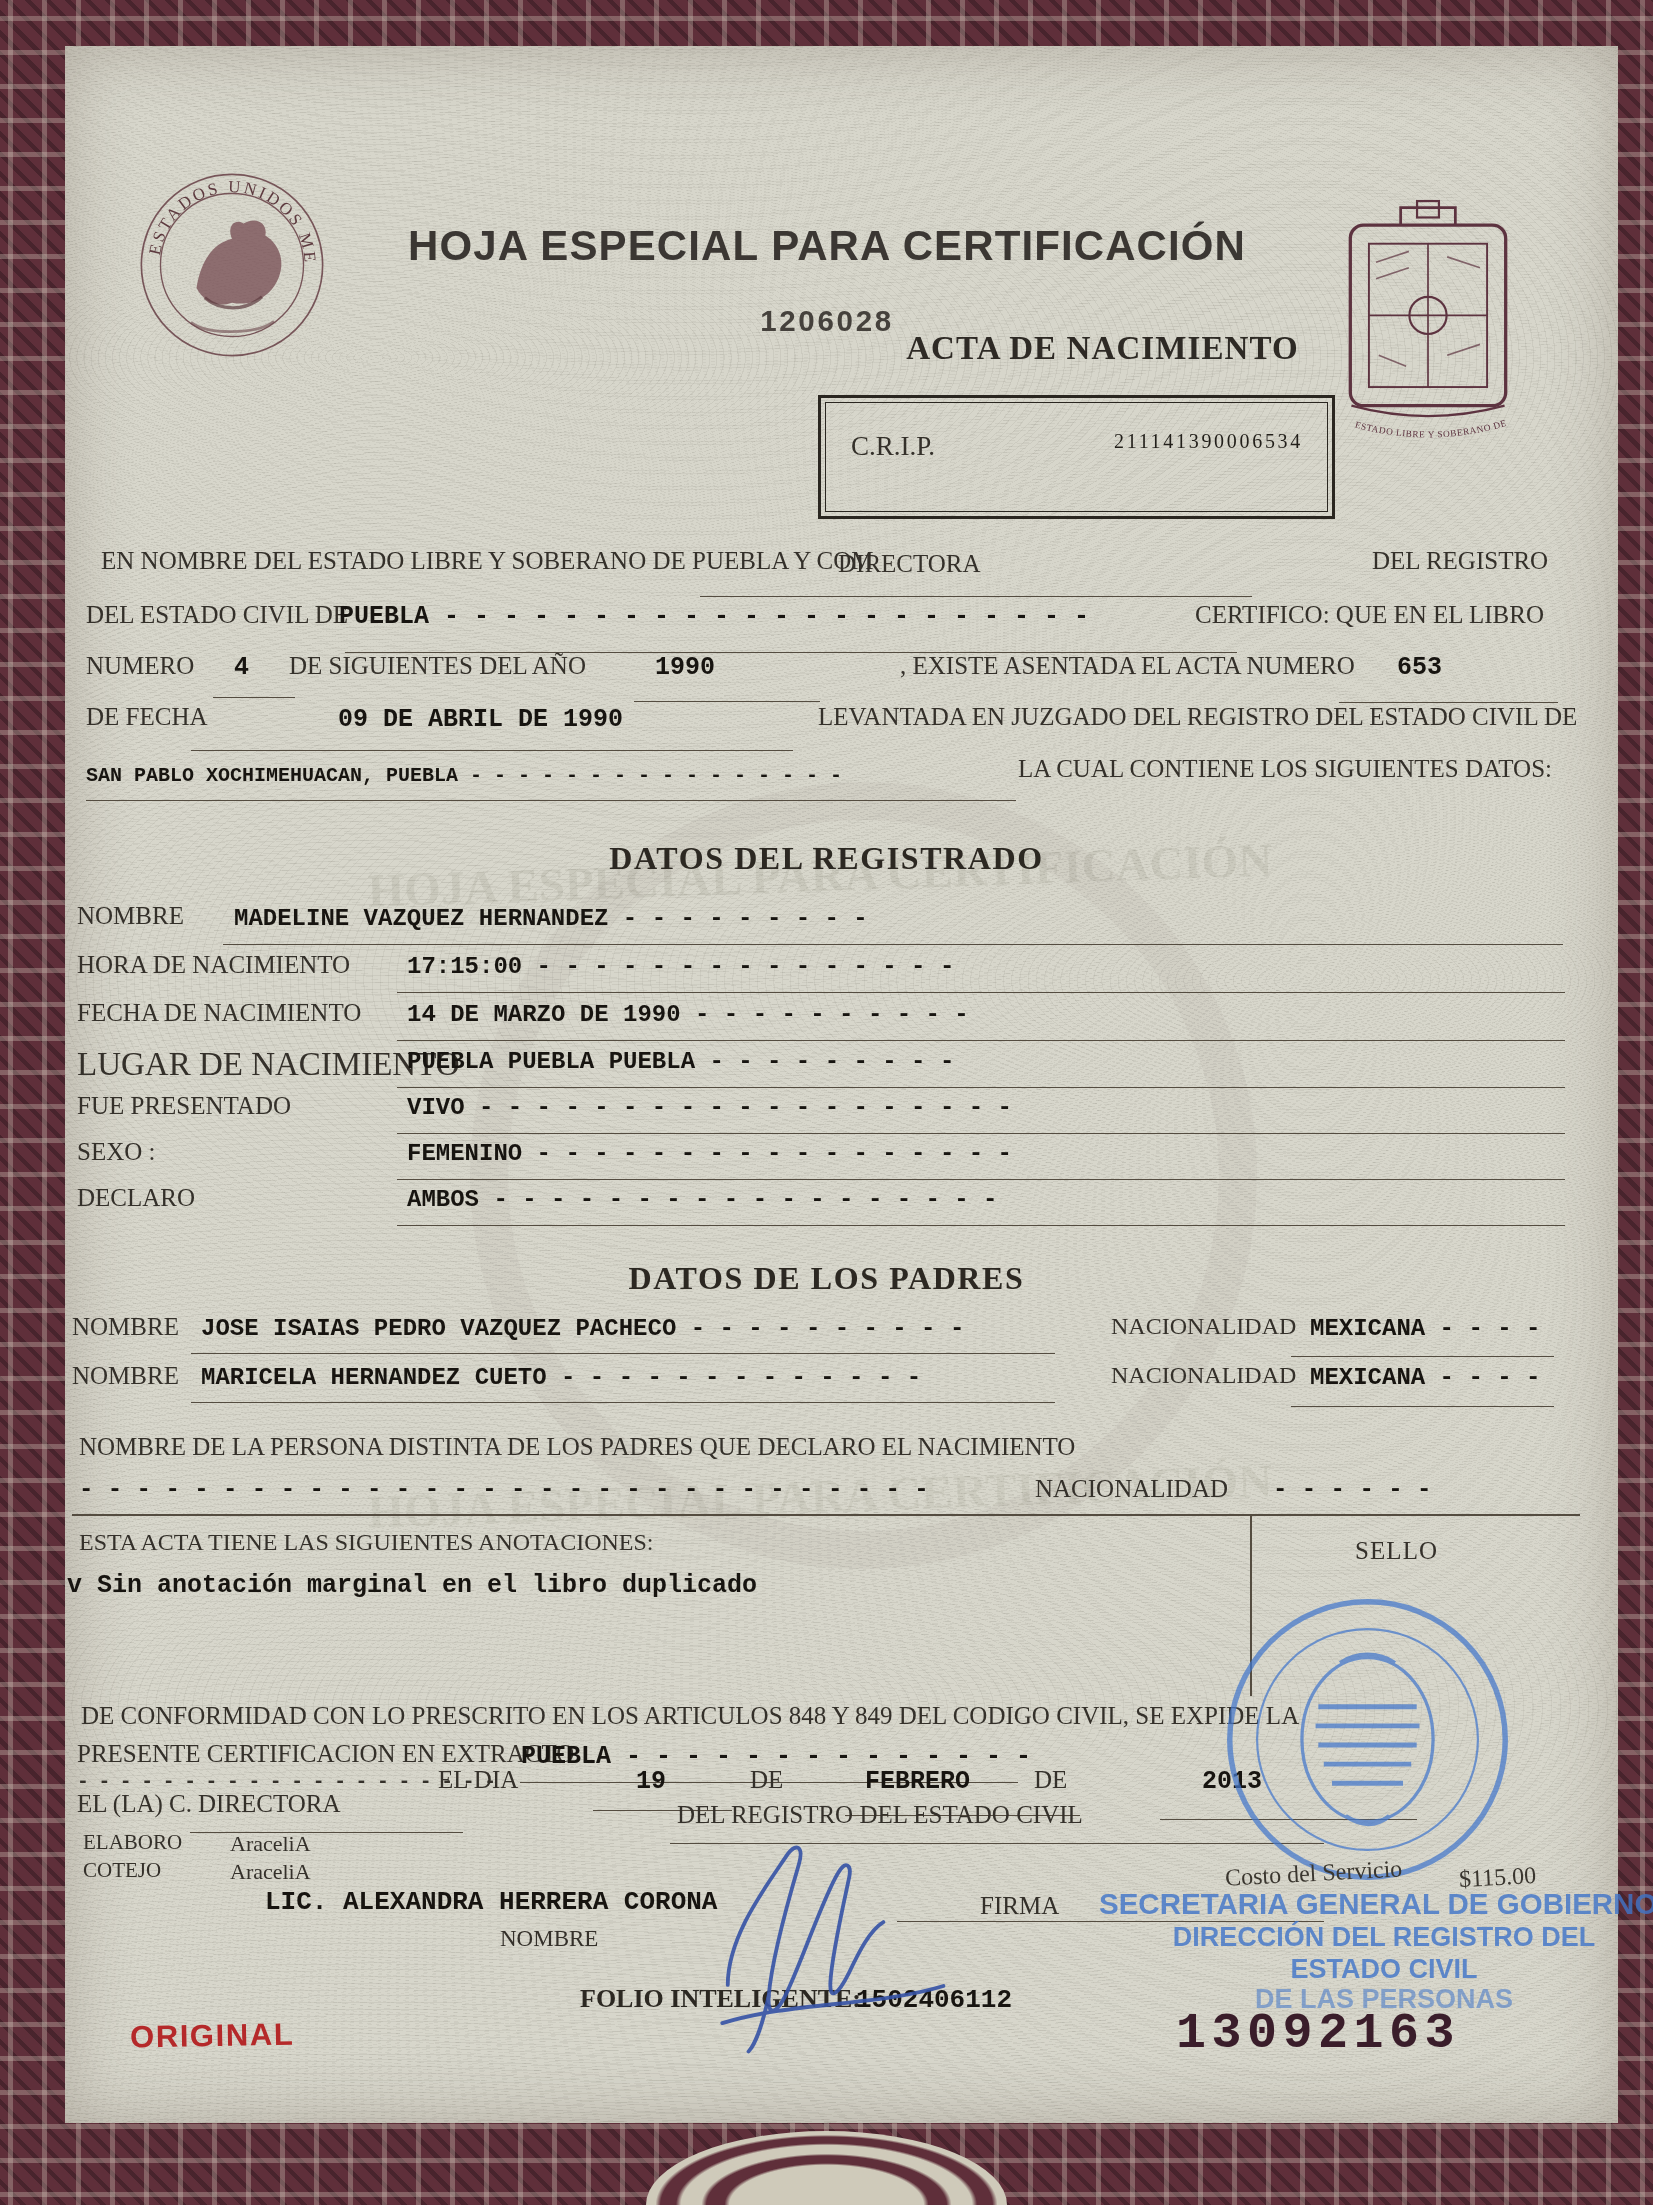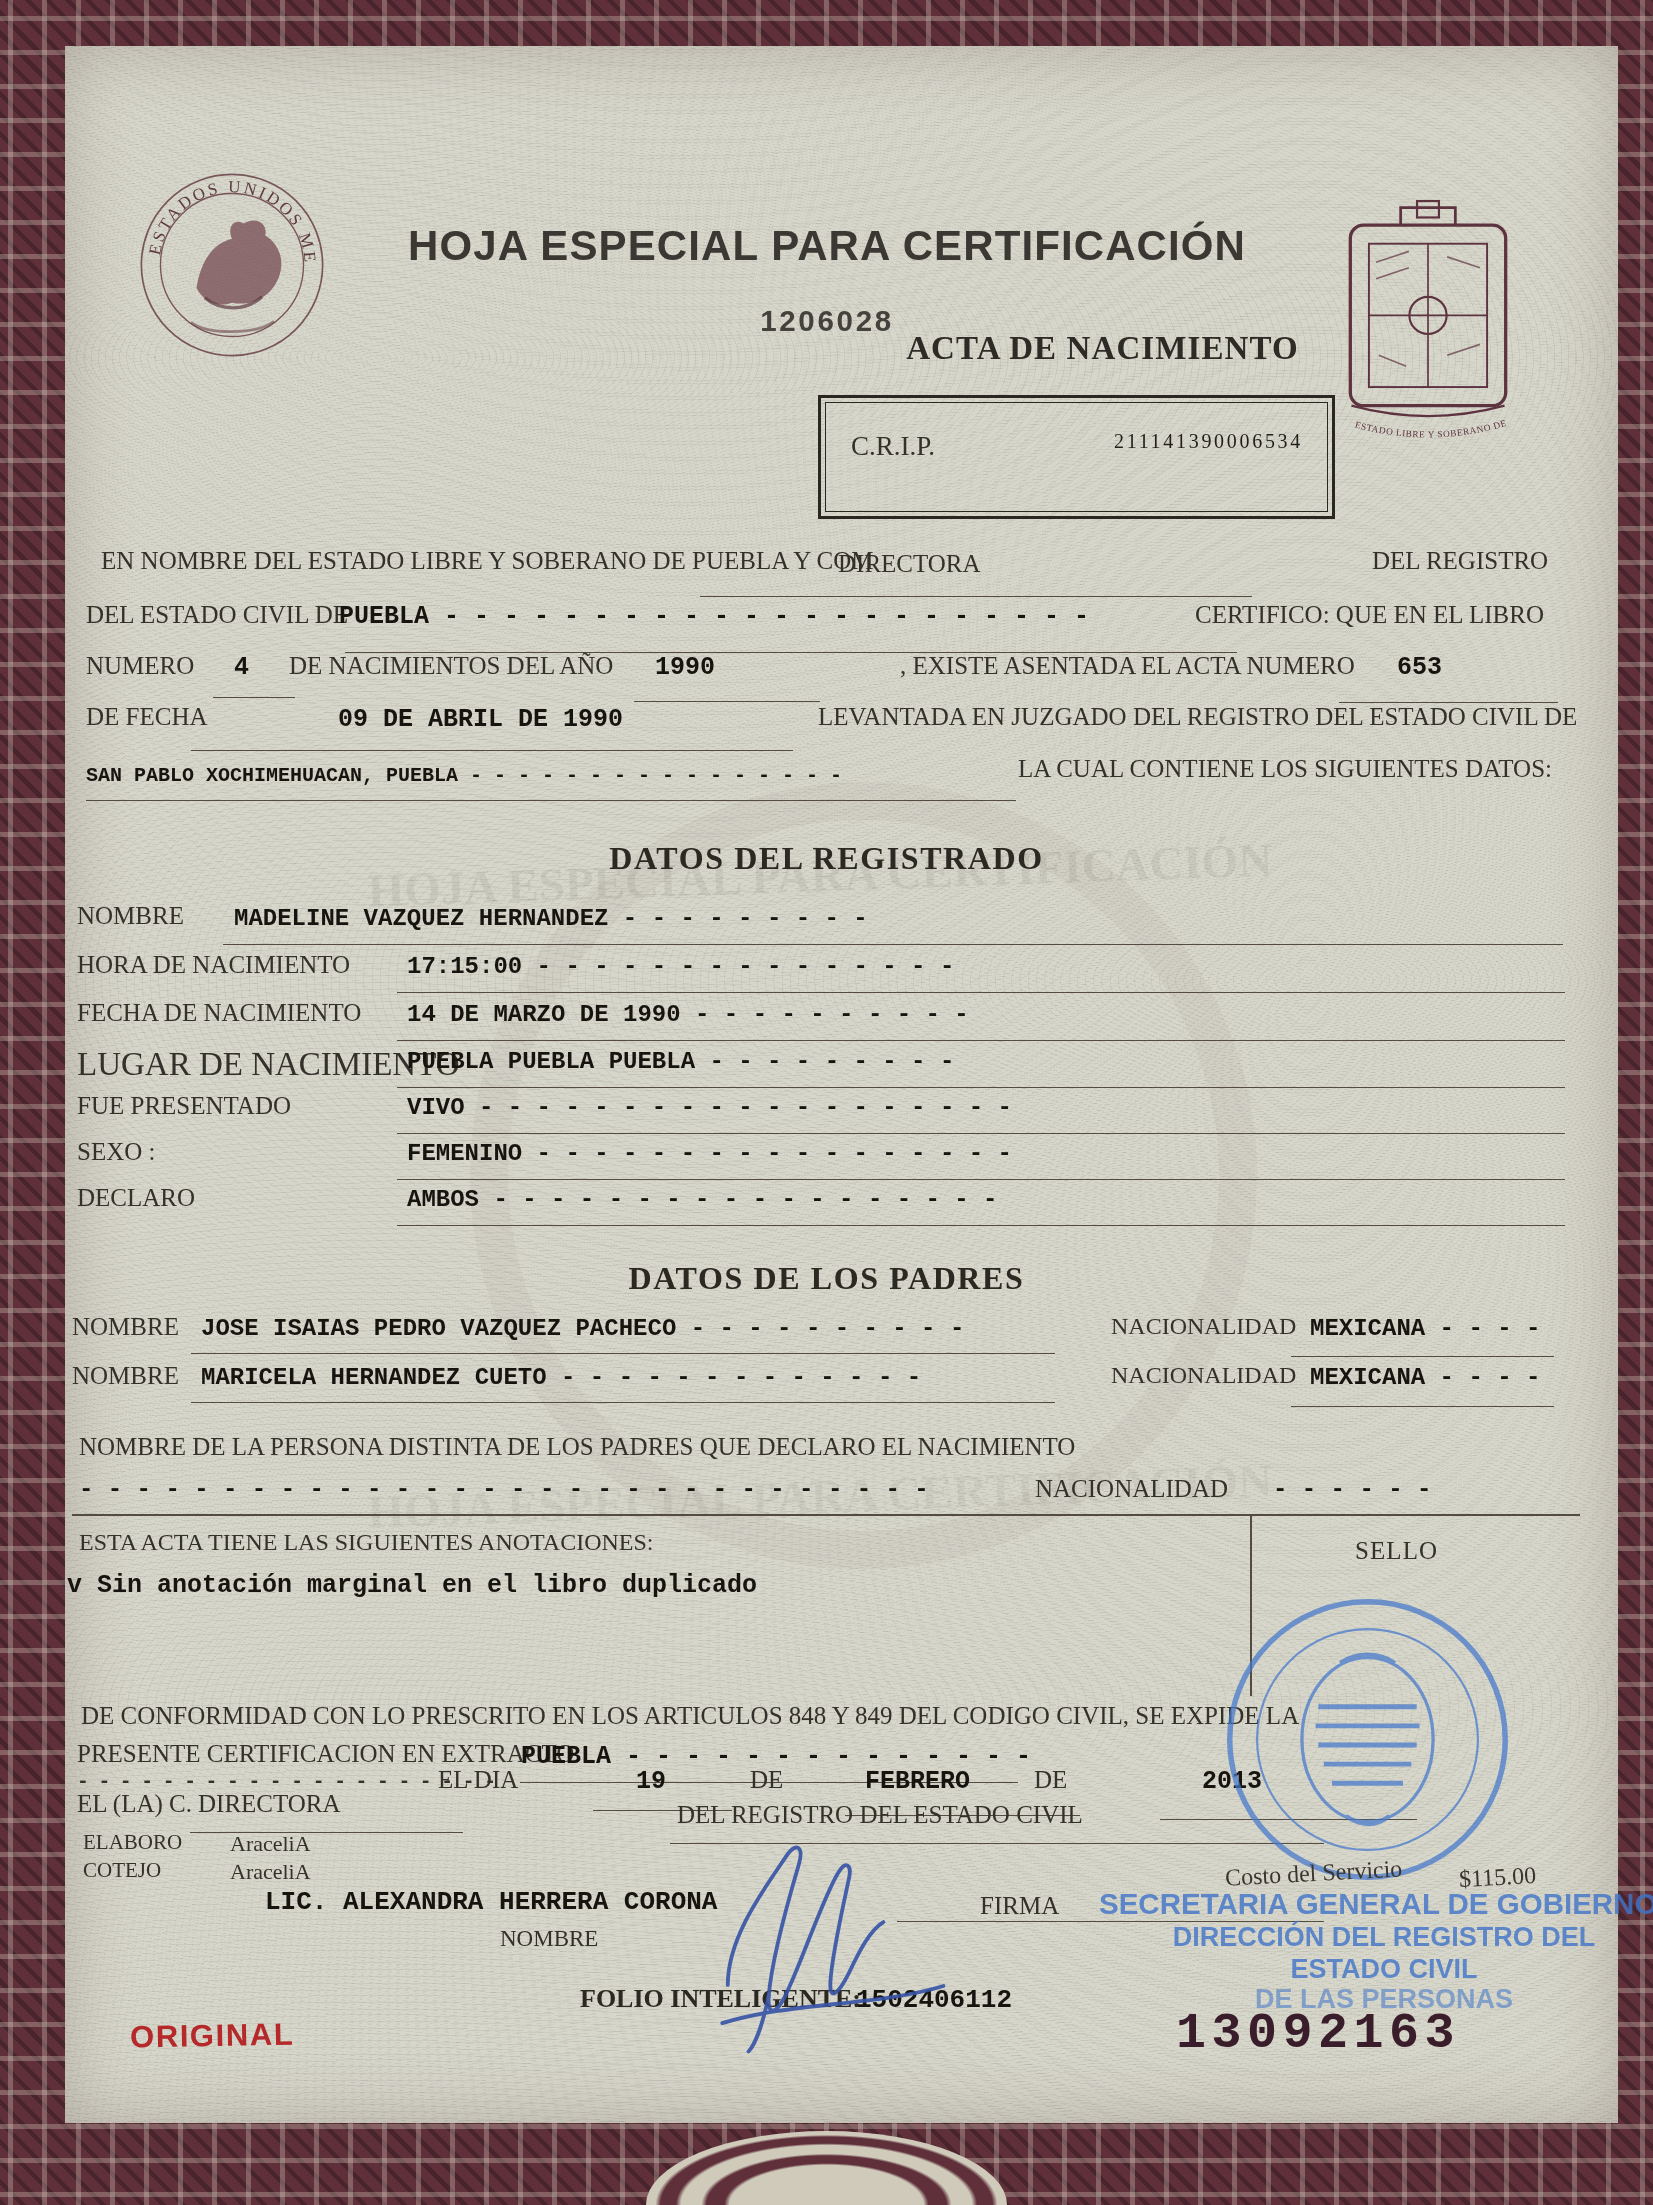--- a/index.html
+++ b/index.html
@@ -85,21 +85,21 @@
   <div class="t serif" style="left:1372px;top:547px;font-size:25px;">DEL REGISTRO</div>
   <div class="ln" style="left:700px;top:596px;width:552px;height:1.1px;"></div>
 
   <div class="t serif" style="left:86px;top:601px;font-size:25px;">DEL ESTADO CIVIL DE</div>
   <div class="t mono" style="left:339px;top:603px;font-size:25px;">PUEBLA - - - - - - - - - - - - - - - - - - - - - -</div>
   <div class="t serif" style="left:1195px;top:601px;font-size:25px;">CERTIFICO: QUE EN EL LIBRO</div>
   <div class="ln" style="left:345px;top:652px;width:892px;height:1.1px;"></div>
 
   <div class="t serif" style="left:86px;top:652px;font-size:25px;">NUMERO</div>
   <div class="t mono" style="left:234px;top:654px;font-size:25px;">4</div>
-  <div class="t serif" style="left:289px;top:652px;font-size:25px;">DE NACIMIENTOS DEL AÑO</div>
+  <div class="t serif" style="left:289px;top:652px;font-size:25px;">DE SIGUIENTES DEL AÑO</div>
   <div class="t mono" style="left:655px;top:654px;font-size:25px;">1990</div>
   <div class="t serif" style="left:900px;top:652px;font-size:25px;">, EXISTE ASENTADA EL ACTA NUMERO</div>
   <div class="t mono" style="left:1397px;top:654px;font-size:25px;">653</div>
   <div class="ln" style="left:213px;top:697px;width:82px;height:1.1px;"></div>
   <div class="ln" style="left:634px;top:701px;width:186px;height:1.1px;"></div>
   <div class="ln" style="left:1339px;top:702px;width:219px;height:1.1px;"></div>
 
   <div class="t serif" style="left:86px;top:703px;font-size:25px;">DE FECHA</div>
   <div class="t mono" style="left:338px;top:706px;font-size:25px;">09 DE ABRIL  DE  1990</div>
   <div class="t serif" style="left:818px;top:703px;font-size:25px;">LEVANTADA EN JUZGADO DEL REGISTRO DEL ESTADO CIVIL DE</div>

